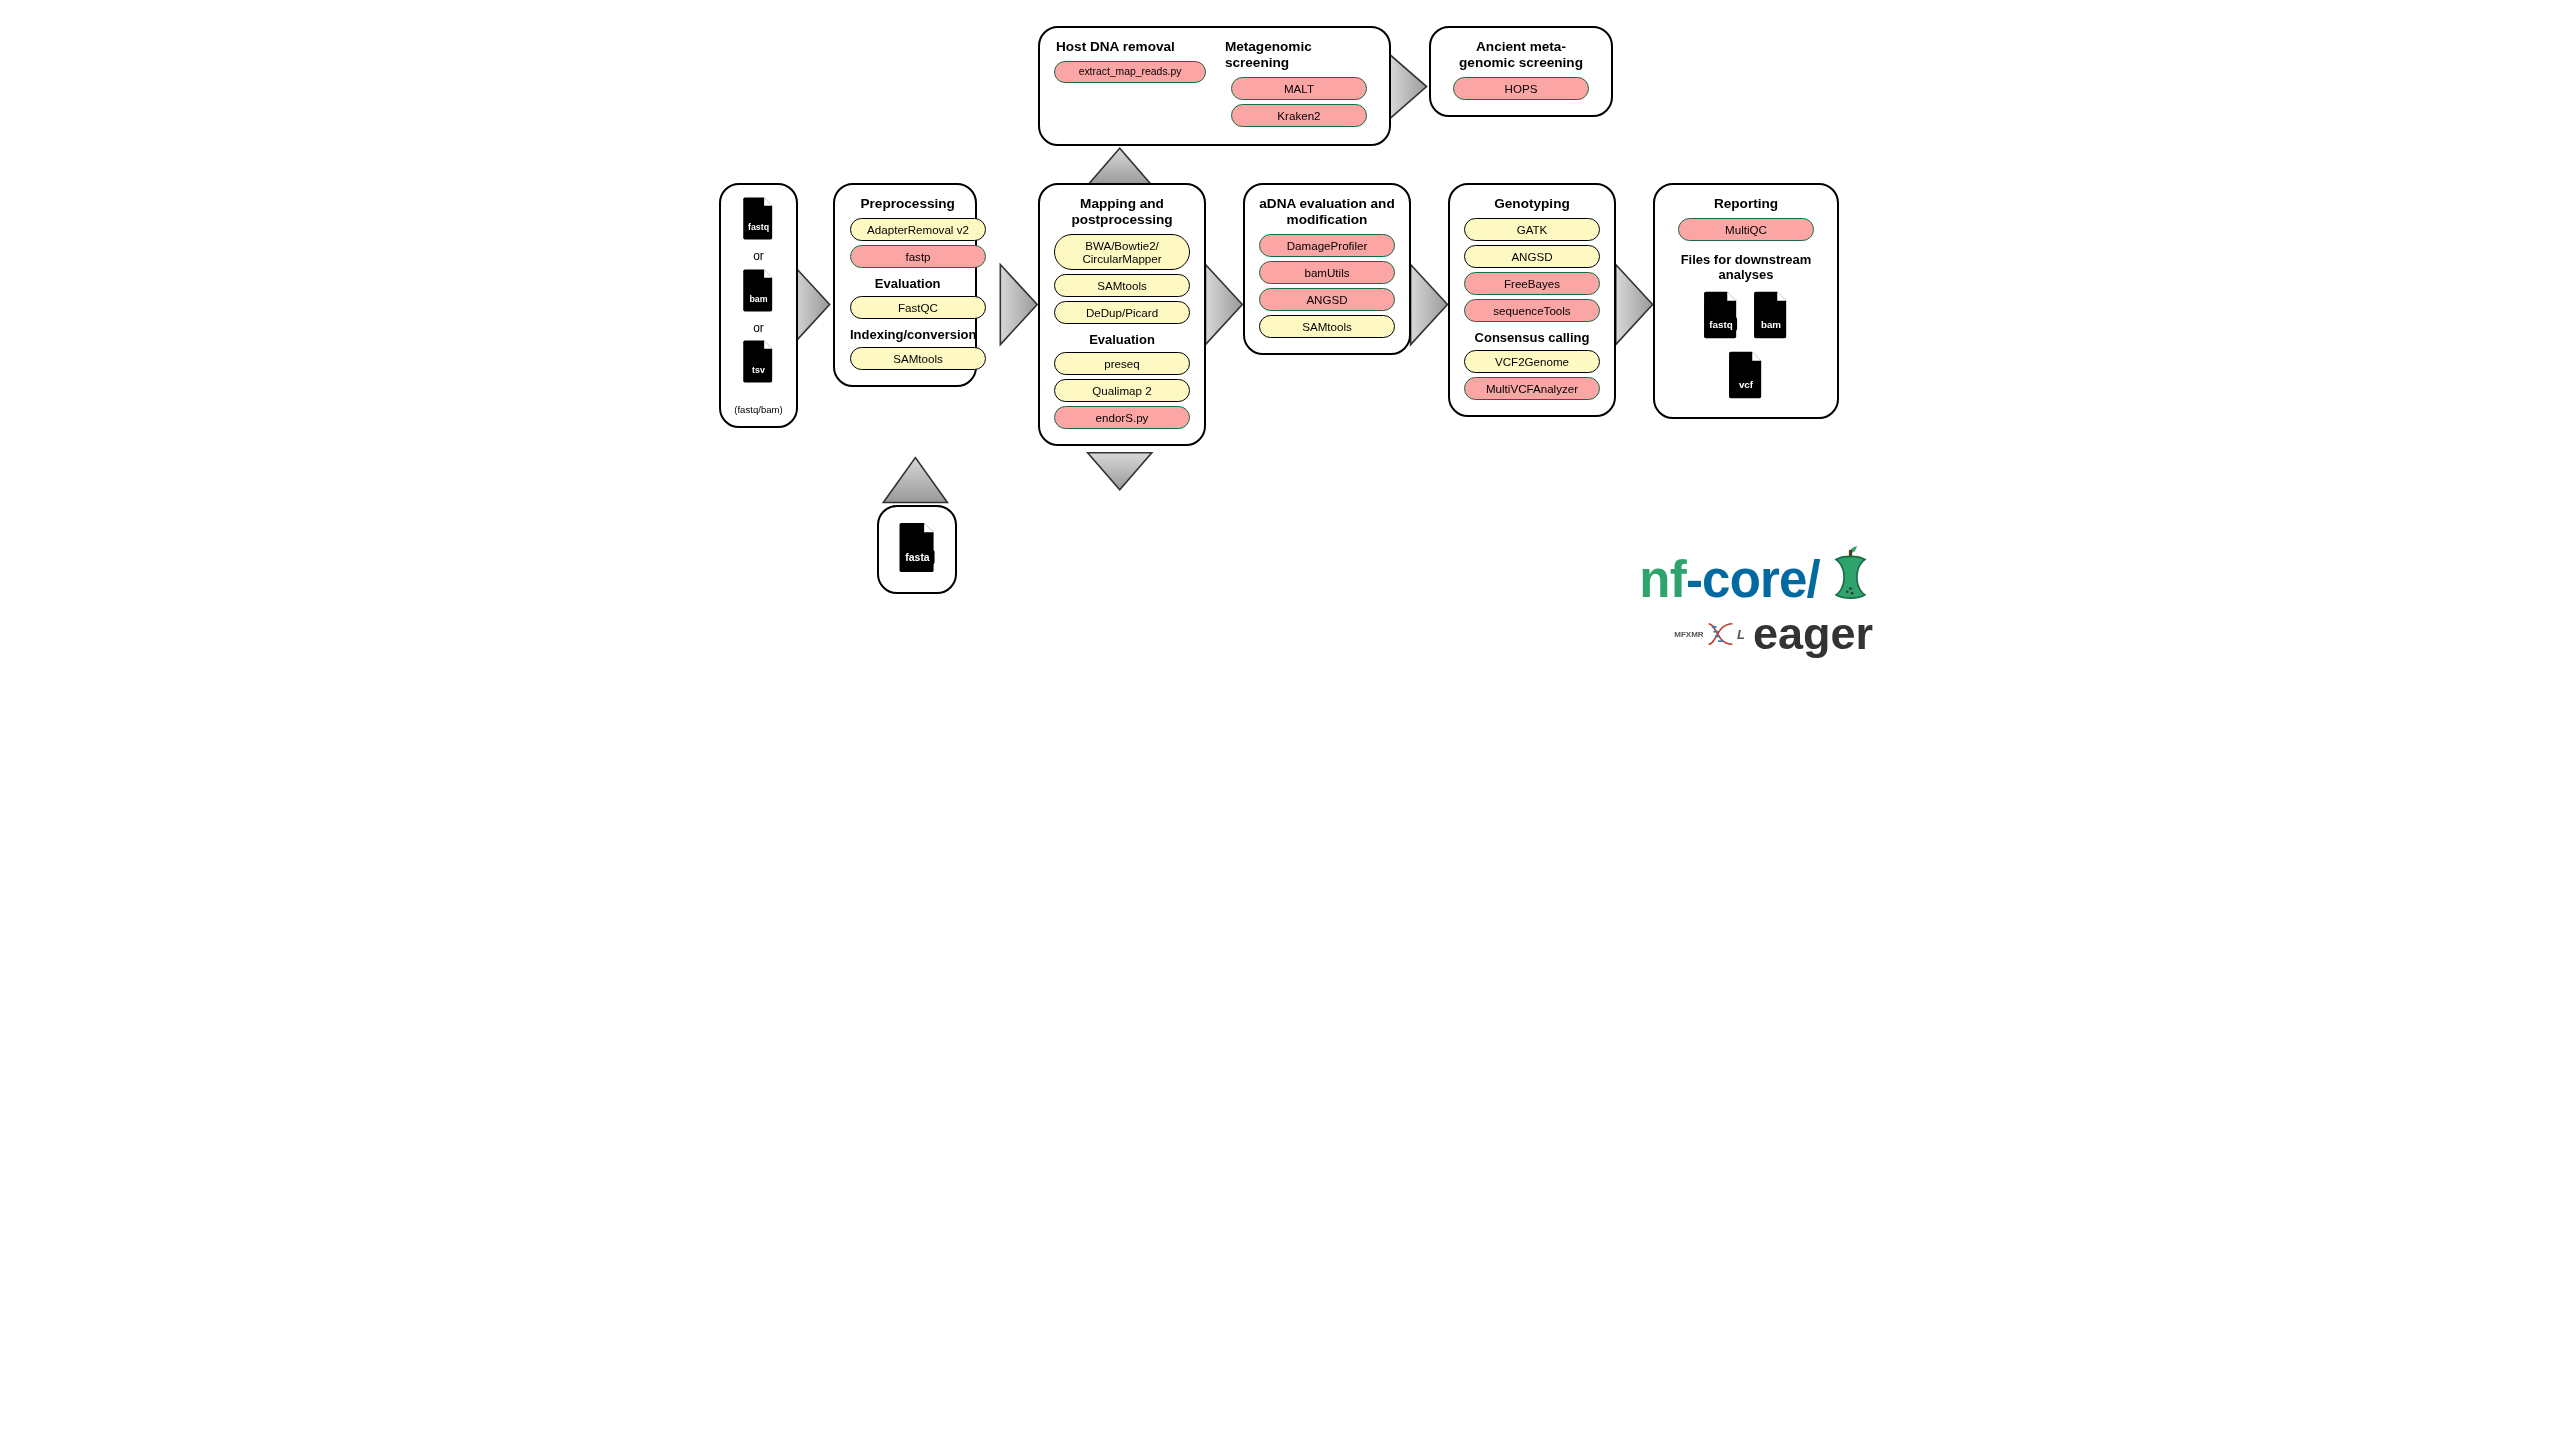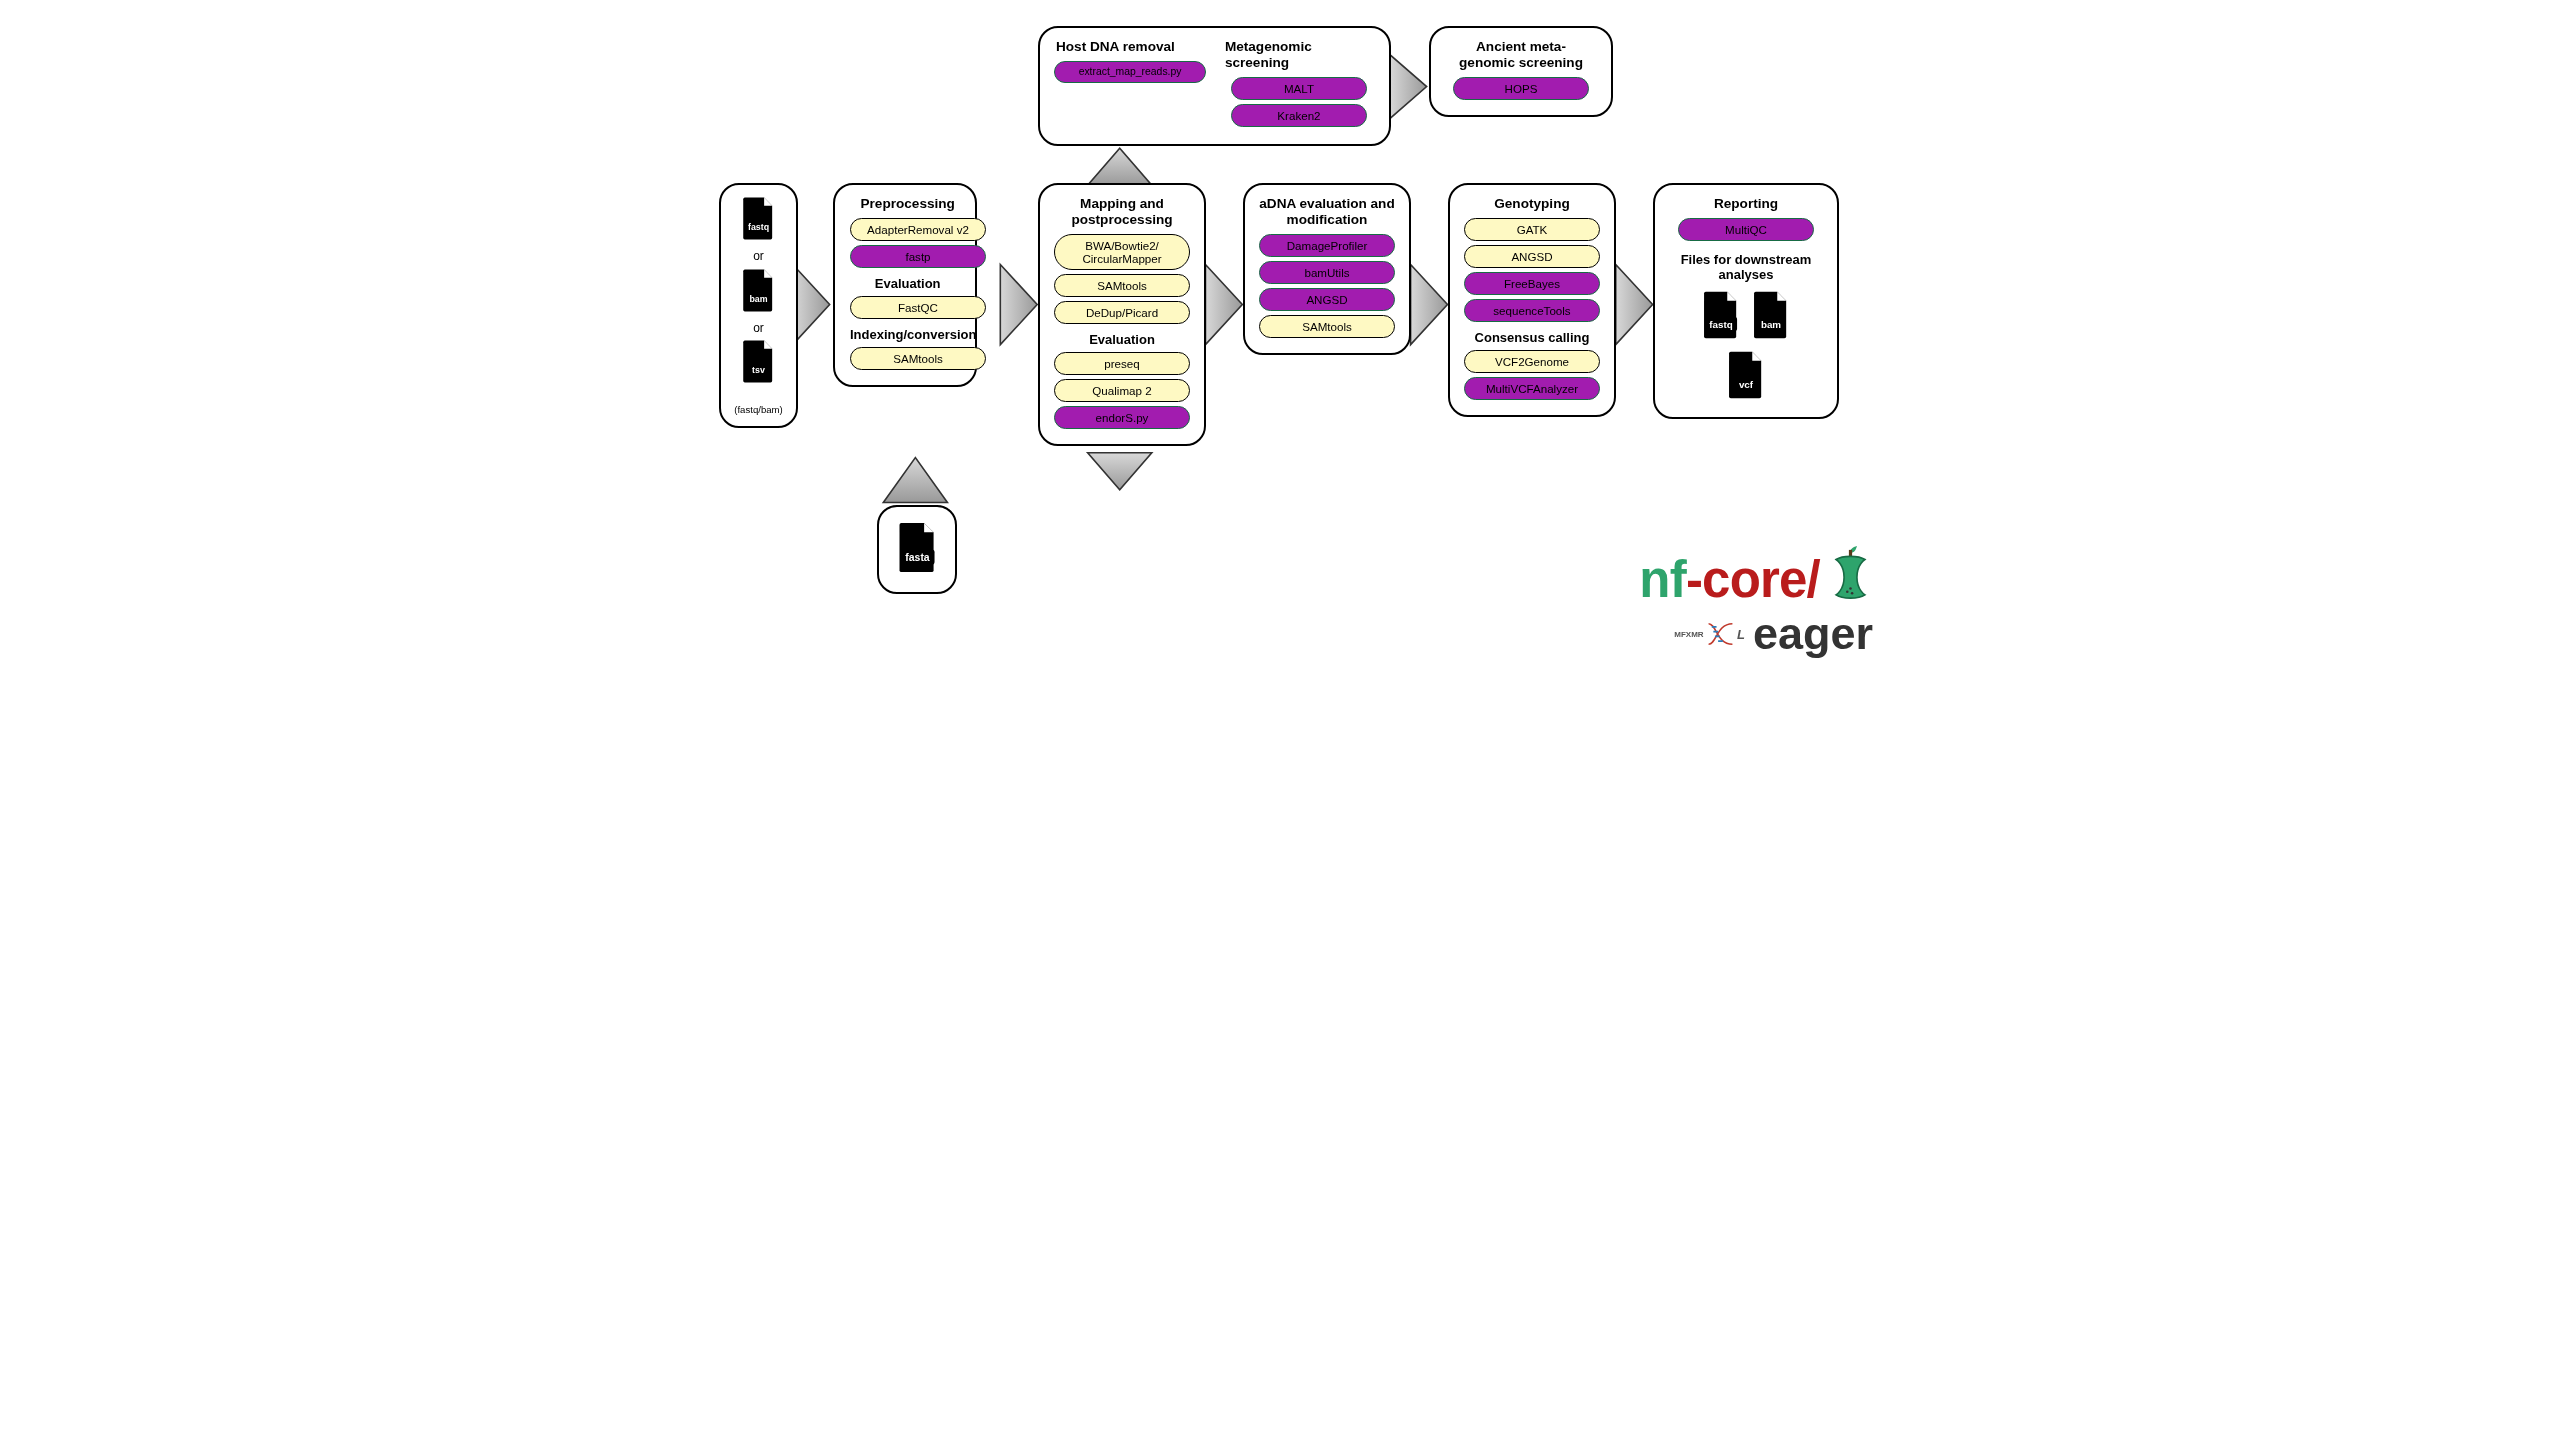--- a/index.html
+++ b/index.html
@@ -43,21 +43,21 @@
     margin: 4px auto;
     padding: 4px 4.8px;
     border: 1.6px solid #000;
     border-radius: 800px;
     background: #fef9c3;
     font-size: 11.6px;
     line-height: 1.12;
     font-weight: 500;
   }
   .pill.green {
-    background: #a21caf;
+    background: #fca5a5;
     border-color: #176b44;
     color: #000;
   }
   .fileicon {
     display: inline-block;
     margin: 3.2px 2.4px;
   }
   .fileicon svg { display:block; }
   .orword { font-size: 12px; margin: 1.6px 0; }
   .small { font-size: 9.6px; margin-top:13px;}
@@ -72,21 +72,21 @@
   .logo .line1 {
     font-size: 51px;
     font-weight: 700;
     letter-spacing: -0.8px;
     display:flex;
     align-items:center;
     justify-content:flex-end;
     gap:8px;
   }
   .logo .nf { color: #2ea46c; }
-  .logo .core { color: #b91c1c; }
+  .logo .core { color: #0369a1; }
   .logo .line2 {
     font-size: 45px;
     font-weight: 700;
     color: #333;
     display:flex;
     align-items:center;
     justify-content:flex-end;
     gap:8px;
     margin-top: -6.4px;
   }

